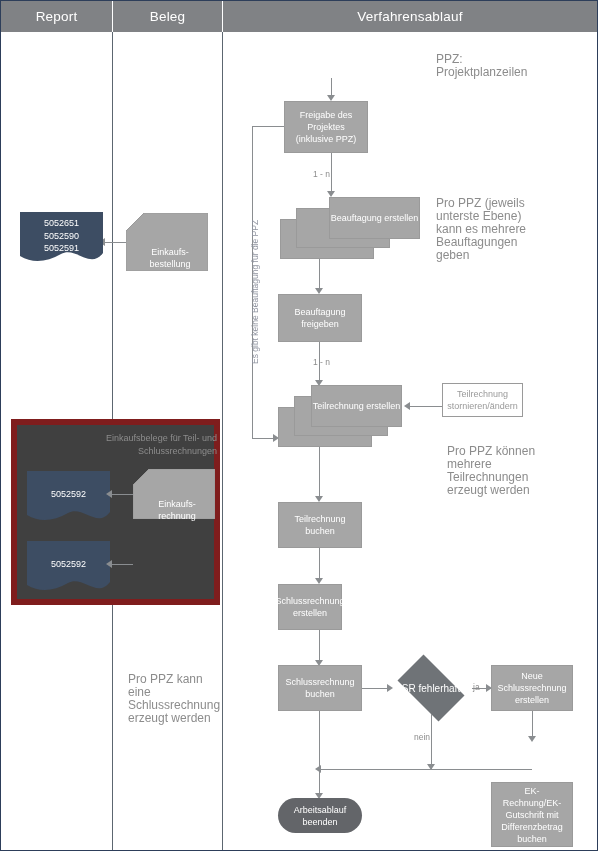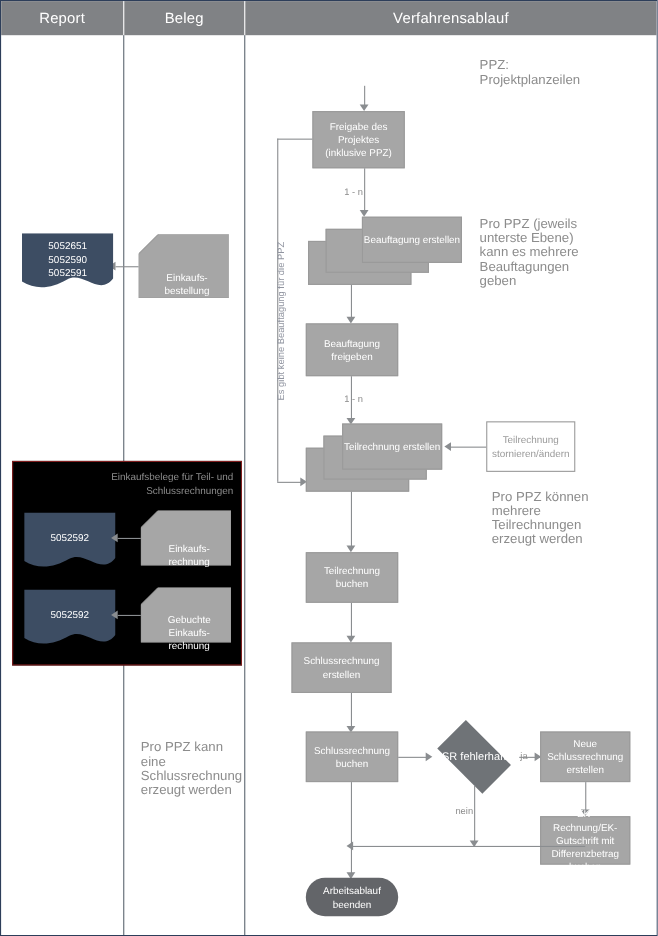--- a/index.html
+++ b/index.html
@@ -94,21 +94,21 @@
   
   .penta{position:absolute;}
   .penta svg{display:block;}
   .penta-txt{
     position:absolute;left:10px;right:4px;top:0;bottom:0;
     display:flex;align-items:center;justify-content:center;
     color:#ffffff;font-size:9px;line-height:12px;text-align:center;margin-top:32px;
   }
 
   
-  .group{position:absolute;border:1px solid #7f1d1d;box-sizing:border-box;background:#000000;}
+  .group{position:absolute;border:6px solid #7f1d1d;box-sizing:border-box;background:#404040;}
   .group-title{
     position:absolute;color:#8c8c8c;font-size:9px;line-height:13px;text-align:right;
   }
 </style>
 </head>
 <body>
 
 <div id="canvas">
 
   <div class="hdr">
@@ -175,41 +175,41 @@
   <div class="arw arw-d" style="left:314px;top:379px;"></div>
 
   <div class="stack" style="left:277px;top:384px;width:124px;height:62px;">
     <div class="lay" style="left:0;top:22px;width:94px;height:40px;"></div>
     <div class="lay" style="left:16px;top:11px;width:94px;height:40px;"></div>
     <div class="lay front" style="left:33px;top:0;width:91px;height:42px;">
       <span>Teilrechnung erstellen</span>
     </div>
   </div>
 
-  <div class="shape alt" style="left:441px;top:382px;width:81px;height:46px;">
+  <div class="shape alt" style="left:441px;top:382px;width:81px;height:34px;">
     <span>Teilrechnung stornieren/ändern</span>
   </div>
   <div class="ln lnh" style="left:409px;top:405px;width:32px;"></div>
   <div class="arw arw-l" style="left:403px;top:401px;"></div>
 
   <div class="note" style="left:446px;top:444px;width:96px;">
     <span>Pro PPZ können mehrere Teilrechnungen erzeugt werden</span>
   </div>
 
   <div class="ln lnv" style="left:318px;top:446px;height:52px;"></div>
   <div class="arw arw-d" style="left:314px;top:495px;"></div>
 
   <div class="shape proc" style="left:277px;top:501px;width:84px;height:46px;">
     <span>Teilrechnung buchen</span>
   </div>
 
   <div class="ln lnv" style="left:318px;top:547px;height:33px;"></div>
   <div class="arw arw-d" style="left:314px;top:577px;"></div>
 
-  <div class="shape proc" style="left:264px;top:583px;width:91px;height:46px;">
+  <div class="shape proc" style="left:277px;top:583px;width:64px;height:46px;">
     <span>Schlussrechnung erstellen</span>
   </div>
 
   <div class="ln lnv" style="left:318px;top:629px;height:33px;"></div>
   <div class="arw arw-d" style="left:314px;top:659px;"></div>
 
   <div class="shape proc" style="left:277px;top:664px;width:84px;height:46px;">
     <span>Schlussrechnung buchen</span>
   </div>
 
@@ -225,21 +225,21 @@
   <div class="elbl" style="left:472px;top:681px;">ja</div>
   <div class="arw arw-r" style="left:485px;top:683px;"></div>
 
   <div class="shape proc" style="left:490px;top:664px;width:82px;height:46px;">
     <span>Neue Schlussrechnung erstellen</span>
   </div>
 
   <div class="ln lnv" style="left:531px;top:710px;height:28px;"></div>
   <div class="arw arw-d" style="left:527px;top:735px;"></div>
 
-  <div class="shape proc" style="left:490px;top:741px;width:82px;height:44px;">
+  <div class="shape proc" style="left:490px;top:781px;width:82px;height:65px;">
     <span>EK-Rechnung/EK-Gutschrift mit Differenzbetrag buchen</span>
   </div>
 
   <div class="ln lnv" style="left:430px;top:713px;height:55px;"></div>
   <div class="elbl" style="left:413px;top:731px;">nein</div>
   <div class="arw arw-d" style="left:426px;top:763px;"></div>
 
   <div class="ln lnh" style="left:318px;top:768px;width:213px;"></div>
   <div class="arw arw-l" style="left:314px;top:764px;"></div>
   <div class="ln lnv" style="left:318px;top:710px;height:58px;"></div>
@@ -297,25 +297,19 @@
     <div class="doc" style="left:10px;top:116px;width:83px;height:53px;">
       <svg width="83" height="53" viewBox="0 0 83 53">
         <path d="M0,0 L83,0 L83,41 C70,58 56,34 41,42 C27,50 13,52 0,44 Z" fill="#3d4d63"></path>
       </svg>
       <div class="doc-txt" style="top:17px;">
         <span>5052592</span>
       </div>
     </div>
     <div class="ln lnh" style="left:95px;top:139px;width:21px;"></div>
     <div class="arw arw-l" style="left:89px;top:135px;"></div>
-    <div class="penta" style="left:116px;top:114px;width:82px;height:50px;">
-      <svg width="82" height="50" viewBox="0 0 82 50">
-        <polygon points="16,0 82,0 82,50 0,50 0,16" fill="#a6a6a6" stroke="#9a9a9a" stroke-width="1"></polygon>
-      </svg>
-      <div class="penta-txt">Gebuchte Einkaufs-rechnung</div>
-    </div>
   </div>
 
   <div class="note" style="left:127px;top:672px;width:88px;">
     <span>Pro PPZ kann eine Schlussrechnung erzeugt werden</span>
   </div>
 
 </div>
 
 </body></html>

